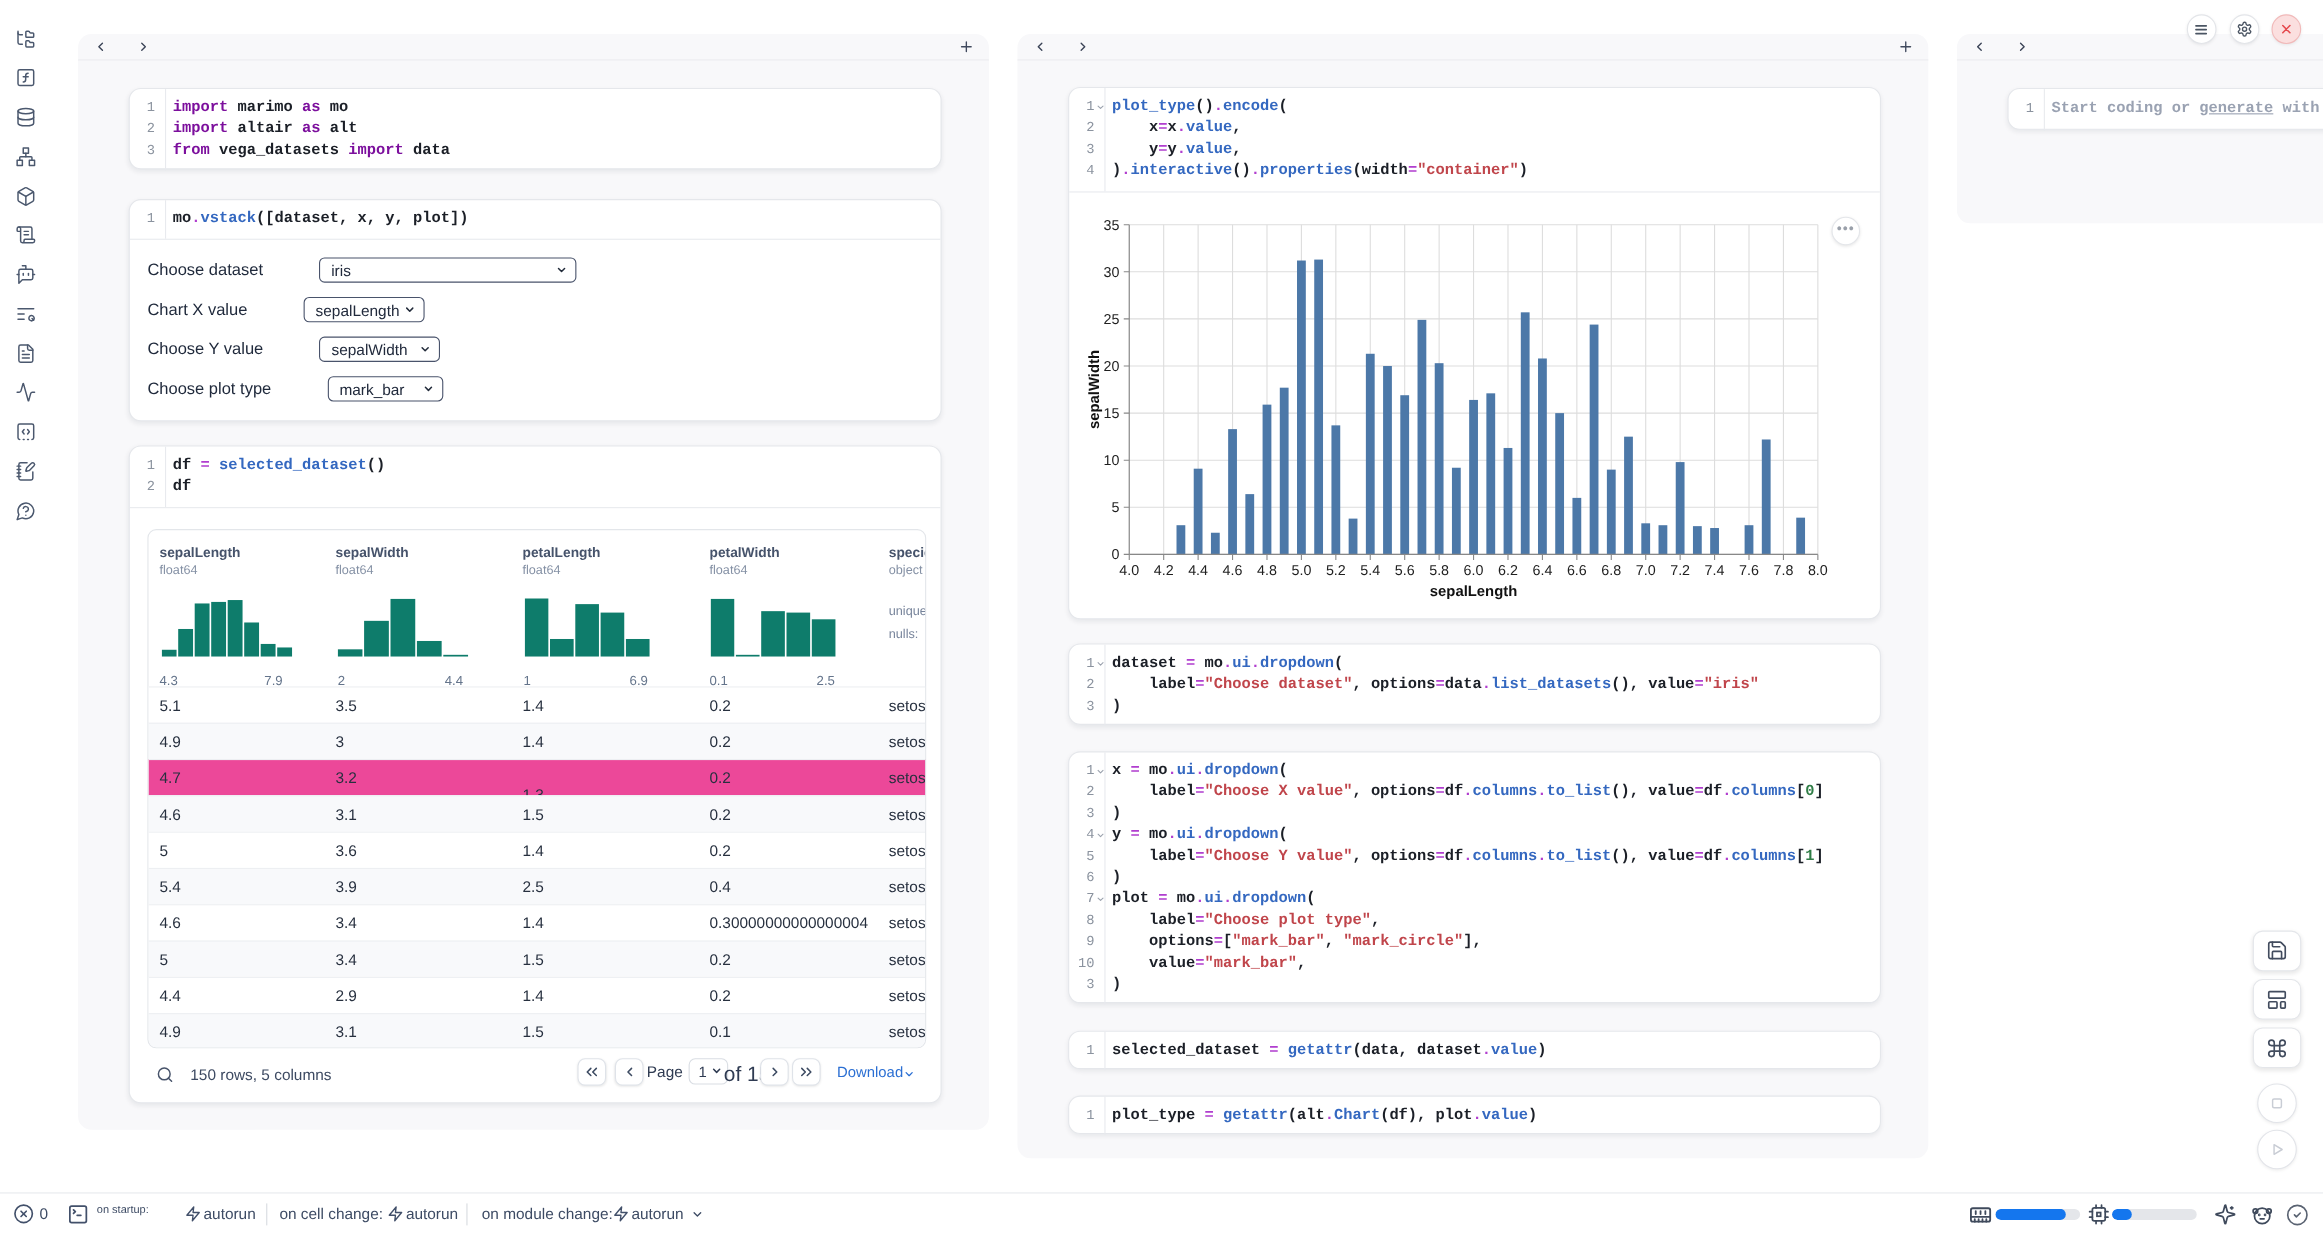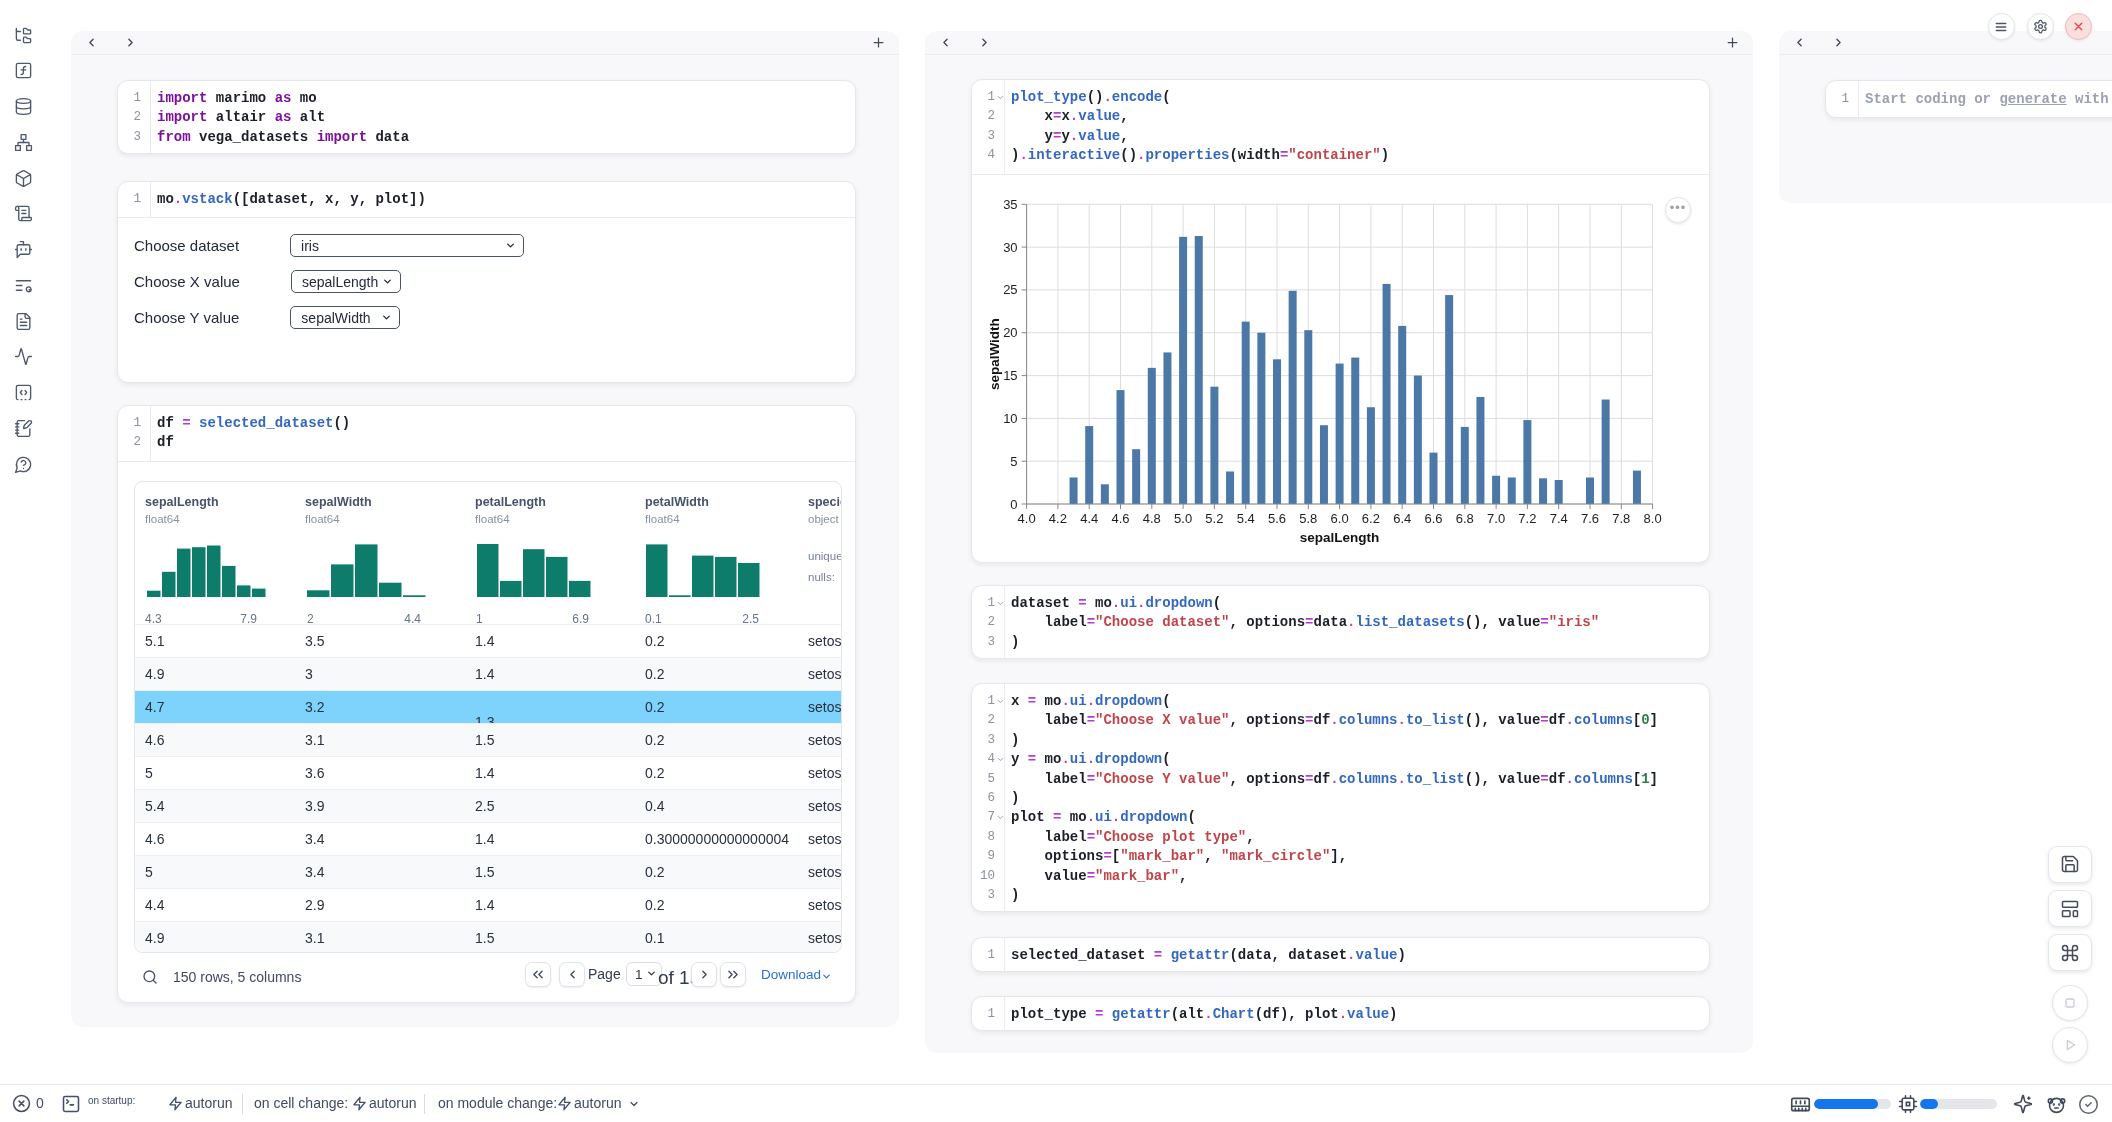--- a/index.html
+++ b/index.html
@@ -179,30 +179,38 @@
       <div style="padding-top:16px;"></div>
       <div class="drow">
         <span class="dlabel">Choose dataset</span>
         <span class="selbox" style="width:234px;">iris<span class="chev">
             <svg width="11" height="11" viewBox="0 0 24 24" fill="none" stroke="#222b3a" stroke-width="3.0" stroke-linecap="round" stroke-linejoin="round">
               <path d="M6 9l6 6 6-6"></path>
             </svg>
           </span></span>
       </div>
       <div class="drow">
-        <span class="dlabel">Choose X value</span>
+        <span class="dlabel">Chart X value</span>
         <span class="selbox" style="width:110px;">sepalLength<span class="chev">
             <svg width="11" height="11" viewBox="0 0 24 24" fill="none" stroke="#222b3a" stroke-width="3.0" stroke-linecap="round" stroke-linejoin="round">
               <path d="M6 9l6 6 6-6"></path>
             </svg>
           </span></span>
       </div>
       <div class="drow">
         <span class="dlabel">Choose Y value</span>
         <span class="selbox" style="width:110px;">sepalWidth<span class="chev">
+            <svg width="11" height="11" viewBox="0 0 24 24" fill="none" stroke="#222b3a" stroke-width="3.0" stroke-linecap="round" stroke-linejoin="round">
+              <path d="M6 9l6 6 6-6"></path>
+            </svg>
+          </span></span>
+      </div>
+      <div class="drow">
+        <span class="dlabel">Choose plot type</span>
+        <span class="selbox" style="width:105px;">mark_bar<span class="chev">
             <svg width="11" height="11" viewBox="0 0 24 24" fill="none" stroke="#222b3a" stroke-width="3.0" stroke-linecap="round" stroke-linejoin="round">
               <path d="M6 9l6 6 6-6"></path>
             </svg>
           </span></span>
       </div>
     </div>
   </div>
 <div class="cell" style="left:117.0px;top:405.0px;width:739.0px;height:597.8px;">
     <div class="ed" style="height:54.8px;">
       <div class="lns">
@@ -271,21 +279,21 @@
           <span style="position:absolute;left:510px;top:8px;font-size:14px;color:#27303f;">0.2</span>
           <span style="position:absolute;left:673px;top:8px;font-size:14px;color:#27303f;">setosa</span>
         </div>
         <div style="position:absolute;left:0;top:175px;width:708px;height:33px;background:#f8f9fb;border-top:1px solid #edeff2;">
           <span style="position:absolute;left:10px;top:8px;font-size:14px;color:#27303f;">4.9</span>
           <span style="position:absolute;left:170px;top:8px;font-size:14px;color:#27303f;">3</span>
           <span style="position:absolute;left:340px;top:8px;font-size:14px;color:#27303f;">1.4</span>
           <span style="position:absolute;left:510px;top:8px;font-size:14px;color:#27303f;">0.2</span>
           <span style="position:absolute;left:673px;top:8px;font-size:14px;color:#27303f;">setosa</span>
         </div>
-        <div style="position:absolute;left:0;top:208px;width:708px;height:33px;background:#7dd3fc;border-top:1px solid #edeff2;">
+        <div style="position:absolute;left:0;top:208px;width:708px;height:33px;background:#ec4899;border-top:1px solid #edeff2;">
           <span style="position:absolute;left:10px;top:8px;font-size:14px;color:#27303f;">4.7</span>
           <span style="position:absolute;left:170px;top:8px;font-size:14px;color:#27303f;">3.2</span>
           <span style="position:absolute;left:340px;top:23px;font-size:14px;color:#27303f;">1.3</span>
           <span style="position:absolute;left:510px;top:8px;font-size:14px;color:#27303f;">0.2</span>
           <span style="position:absolute;left:673px;top:8px;font-size:14px;color:#27303f;">setosa</span>
         </div>
         <div style="position:absolute;left:0;top:241px;width:708px;height:33px;background:#f8f9fb;border-top:1px solid #edeff2;">
           <span style="position:absolute;left:10px;top:8px;font-size:14px;color:#27303f;">4.6</span>
           <span style="position:absolute;left:170px;top:8px;font-size:14px;color:#27303f;">3.1</span>
           <span style="position:absolute;left:340px;top:8px;font-size:14px;color:#27303f;">1.5</span>

